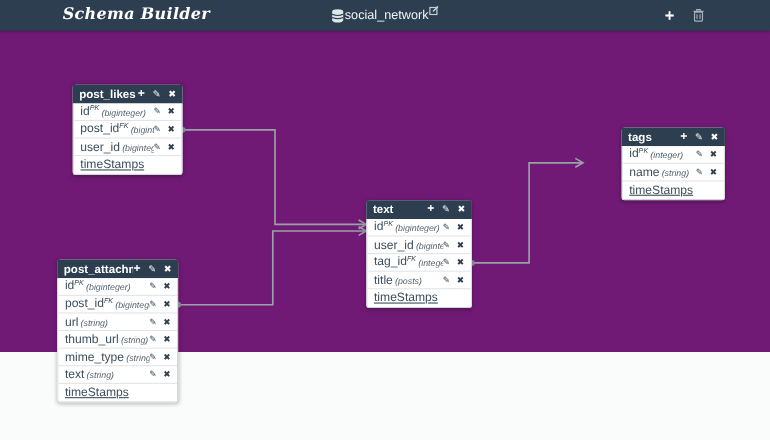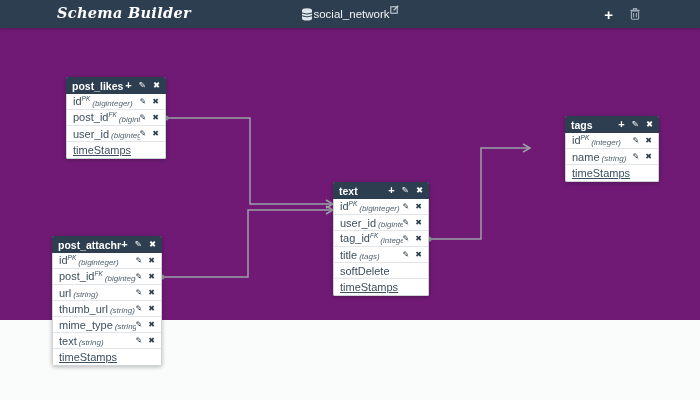--- a/index.html
+++ b/index.html
@@ -213,28 +213,25 @@
             </span>
           </div>
           <div class="frow">
             <span class="flabel"><span class="fname">tag_id</span><span class="fkey">FK</span><span class="ftype">(integer)</span></span>
             <span class="ricons">
               <span class="ricon">✎</span>
               <span class="ricon">✖</span>
             </span>
           </div>
           <div class="frow">
-            <span class="flabel"><span class="fname">title</span><span class="ftype">(tags)</span></span>
-            <span class="ricons">
-              <span class="ricon">✎</span>
-              <span class="ricon">✖</span>
-            </span>
-          </div>
-          <div class="frow">
-            <span class="flabel"><span class="fname">softDelete</span></span>
+            <span class="flabel"><span class="fname">title</span><span class="ftype">(posts)</span></span>
+            <span class="ricons">
+              <span class="ricon">✎</span>
+              <span class="ricon">✖</span>
+            </span>
           </div>
           <div class="frow">
             <span class="flabel"><span class="fname">timeStamps</span></span>
           </div>
         </div>
       </div>
       <div class="tbl" style="left: 530px; top: 116px; width: 94px; margin-left: 35px;">
         <div class="tbl-head">
           <span class="tbl-title">tags</span>
           <span class="hicons">

